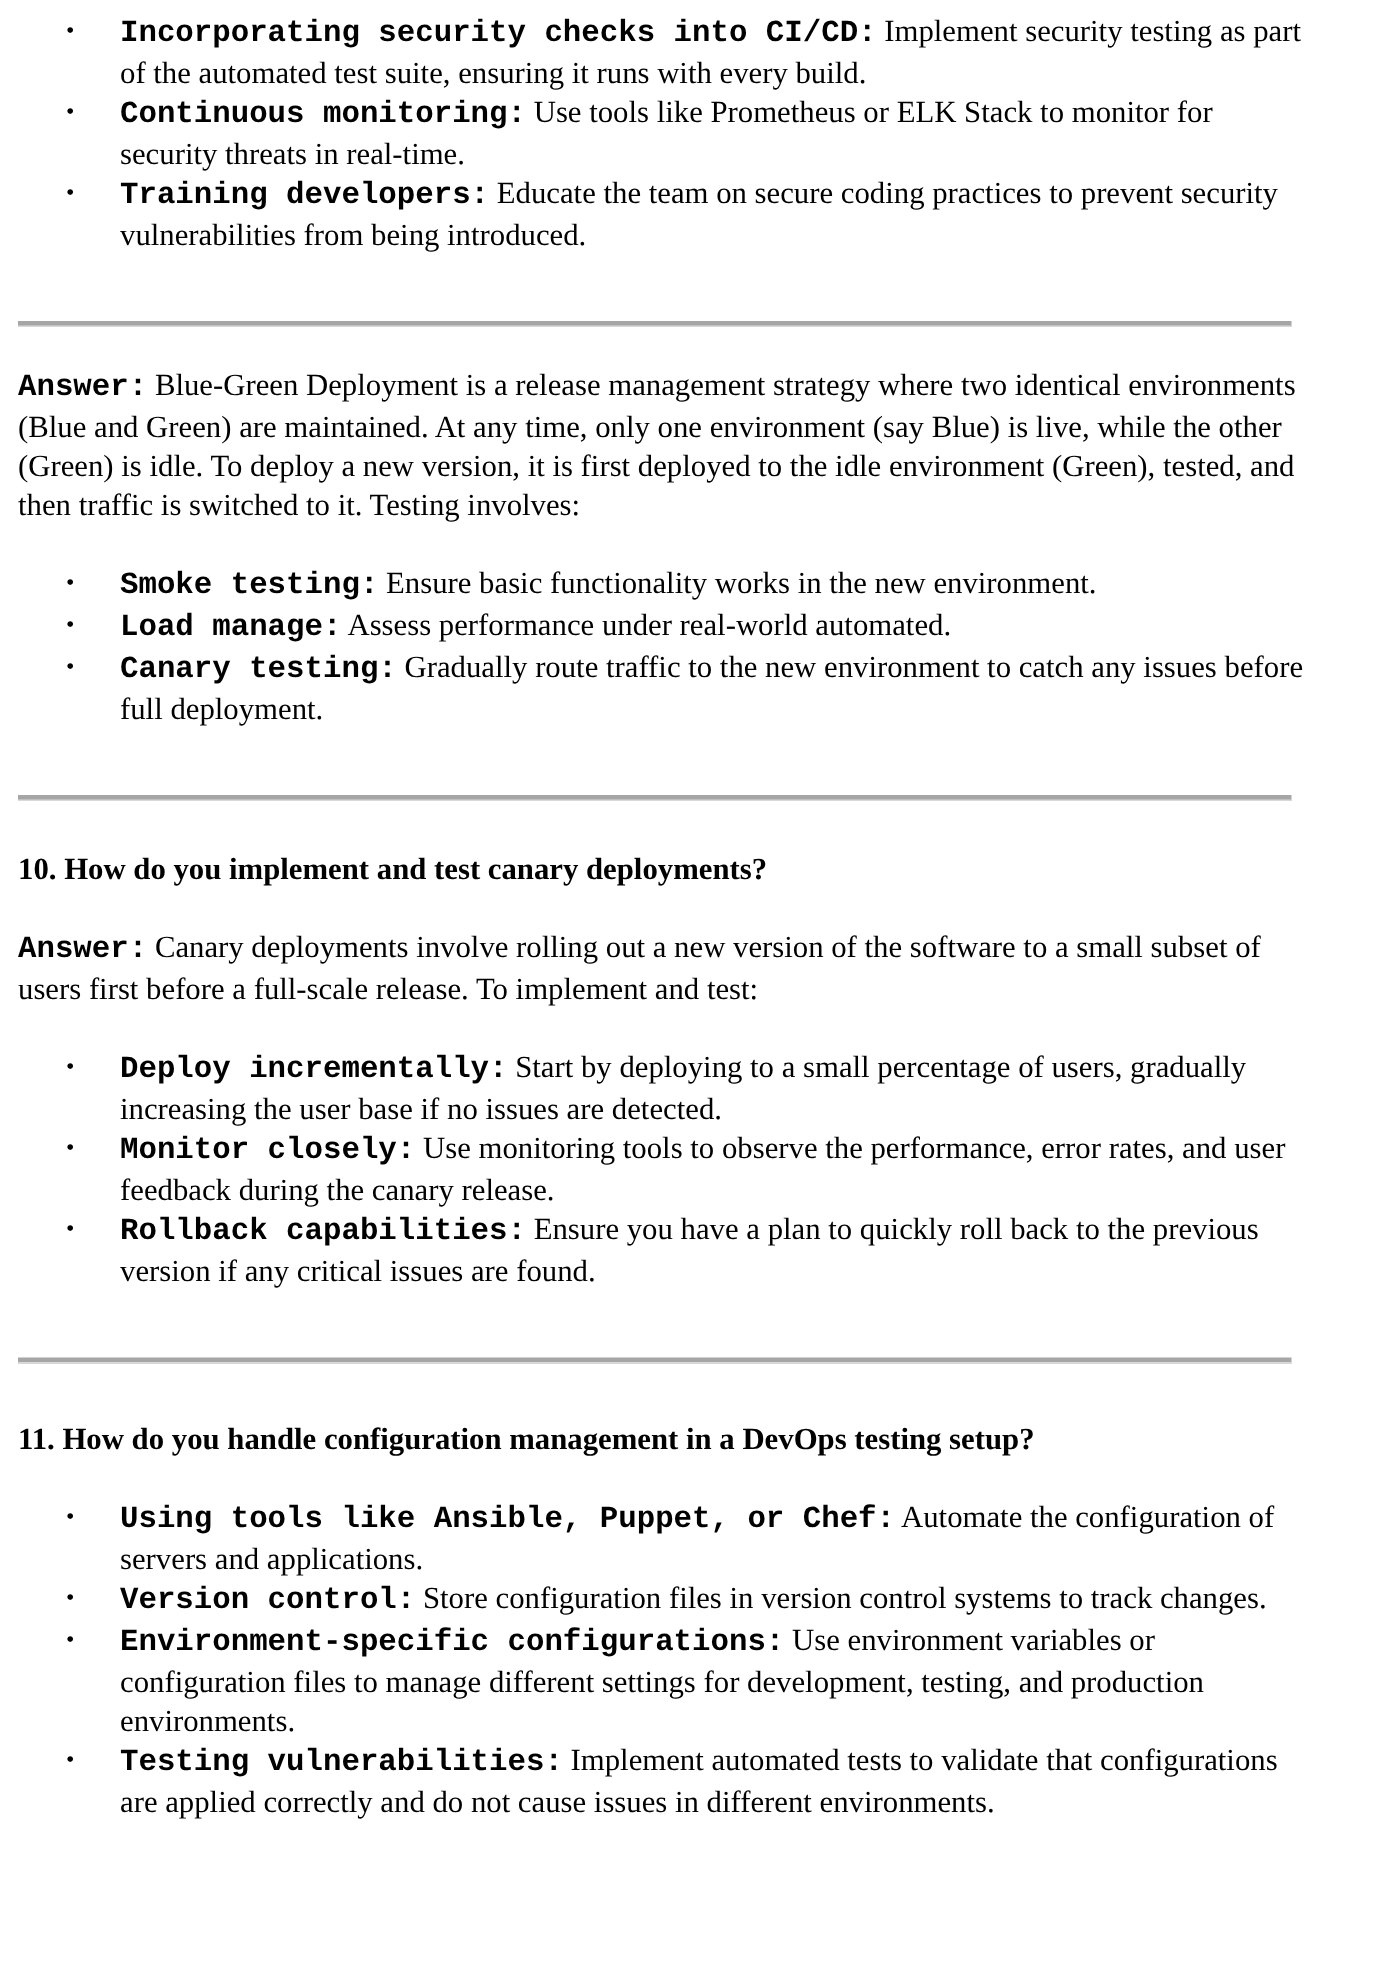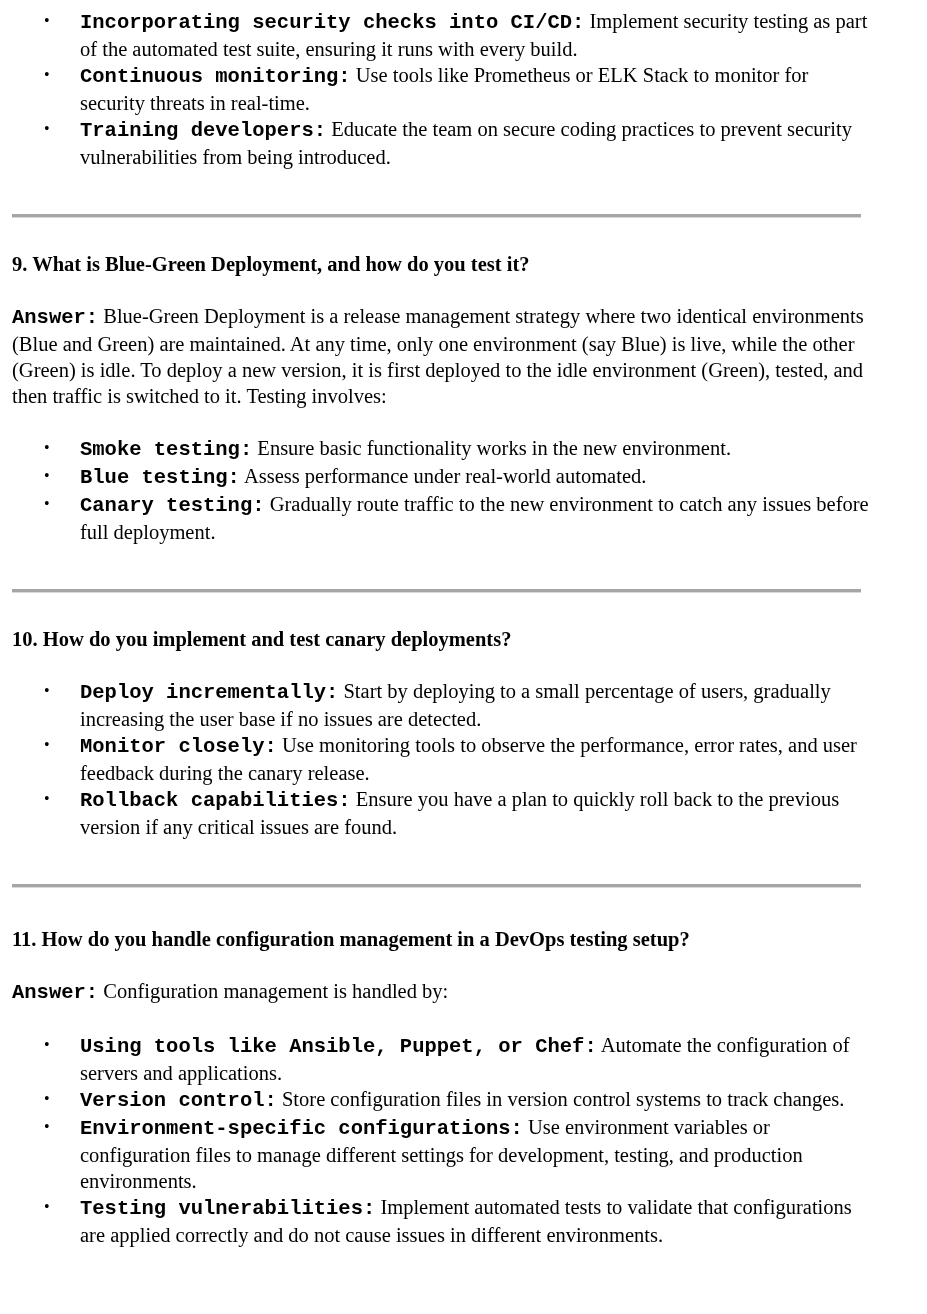--- a/index.html
+++ b/index.html
@@ -23,41 +23,40 @@
 <div class="page">
 
   <ul class="bl" style="margin-top:8px;">
     <li><span class="bullet">•</span><b>Incorporating security checks into CI/CD:</b><span> Implement security testing as part of the automated test suite, ensuring it runs with every build.</span></li>
     <li><span class="bullet">•</span><b>Continuous monitoring:</b><span> Use tools like Prometheus or ELK Stack to monitor for security threats in real-time.</span></li>
     <li><span class="bullet">•</span><b>Training developers:</b><span> Educate the team on secure coding practices to prevent security vulnerabilities from being introduced.</span></li>
   </ul>
 
   <div class="divider" style="margin-top:44px;"></div>
 
-  <h3 style="margin-top:33px;">9. What is Blue-Green Deployment, and how do you test it?</h3>
   <p style="margin-top:26px;"><b>Answer:</b><span> Blue-Green Deployment is a release management strategy where two identical environments (Blue and Green) are maintained. At any time, only one environment (say Blue) is live, while the other (Green) is idle. To deploy a new version, it is first deployed to the idle environment (Green), tested, and then traffic is switched to it. Testing involves:</span></p>
   <ul class="bl" style="margin-top:26px;">
     <li><span class="bullet">•</span><b>Smoke testing:</b><span> Ensure basic functionality works in the new environment.</span></li>
-    <li><span class="bullet">•</span><b>Blue testing:</b><span> Assess performance under real-world automated.</span></li>
+    <li><span class="bullet">•</span><b>Load manage:</b><span> Assess performance under real-world automated.</span></li>
     <li><span class="bullet">•</span><b>Canary testing:</b><span> Gradually route traffic to the new environment to catch any issues before full deployment.</span></li>
   </ul>
 
   <div class="divider" style="margin-top:44px;"></div>
 
   <h3 style="margin-top:33px;">10. How do you implement and test canary deployments?</h3>
+  <p style="margin-top:26px;"><b>Answer:</b><span> Canary deployments involve rolling out a new version of the software to a small subset of users first before a full-scale release. To implement and test:</span></p>
   <ul class="bl" style="margin-top:26px;">
     <li><span class="bullet">•</span><b>Deploy incrementally:</b><span> Start by deploying to a small percentage of users, gradually increasing the user base if no issues are detected.</span></li>
     <li><span class="bullet">•</span><b>Monitor closely:</b><span> Use monitoring tools to observe the performance, error rates, and user feedback during the canary release.</span></li>
     <li><span class="bullet">•</span><b>Rollback capabilities:</b><span> Ensure you have a plan to quickly roll back to the previous version if any critical issues are found.</span></li>
   </ul>
 
   <div class="divider" style="margin-top:44px;"></div>
 
   <h3 style="margin-top:38px;">11. How do you handle configuration management in a DevOps testing setup?</h3>
-  <p style="margin-top:26px;"><b>Answer:</b><span> Configuration management is handled by:</span></p>
   <ul class="bl" style="margin-top:26px;">
     <li><span class="bullet">•</span><b>Using tools like Ansible, Puppet, or Chef:</b><span> Automate the configuration of servers and applications.</span></li>
     <li><span class="bullet">•</span><b>Version control:</b><span> Store configuration files in version control systems to track changes.</span></li>
     <li><span class="bullet">•</span><b>Environment-specific configurations:</b><span> Use environment variables or configuration files to manage different settings for development, testing, and production environments.</span></li>
     <li><span class="bullet">•</span><b>Testing vulnerabilities:</b><span> Implement automated tests to validate that configurations are applied correctly and do not cause issues in different environments.</span></li>
   </ul>
 
 </div>
 
 </body></html>

